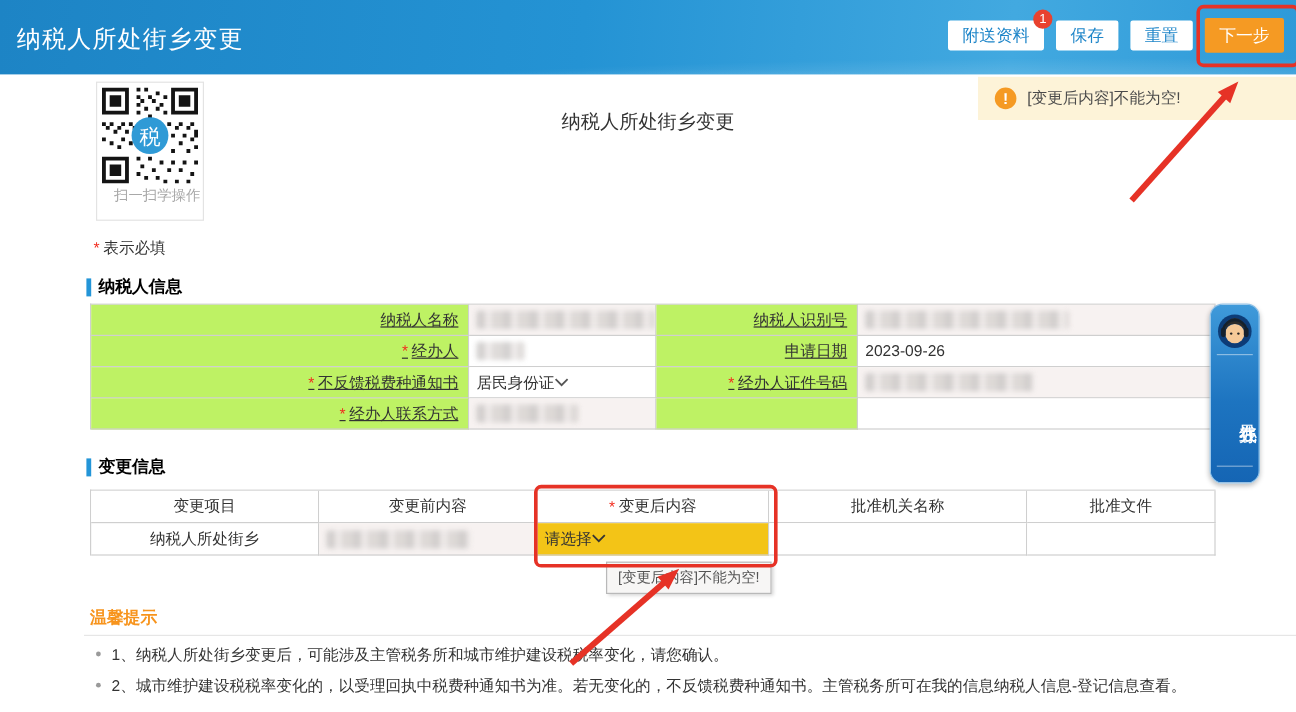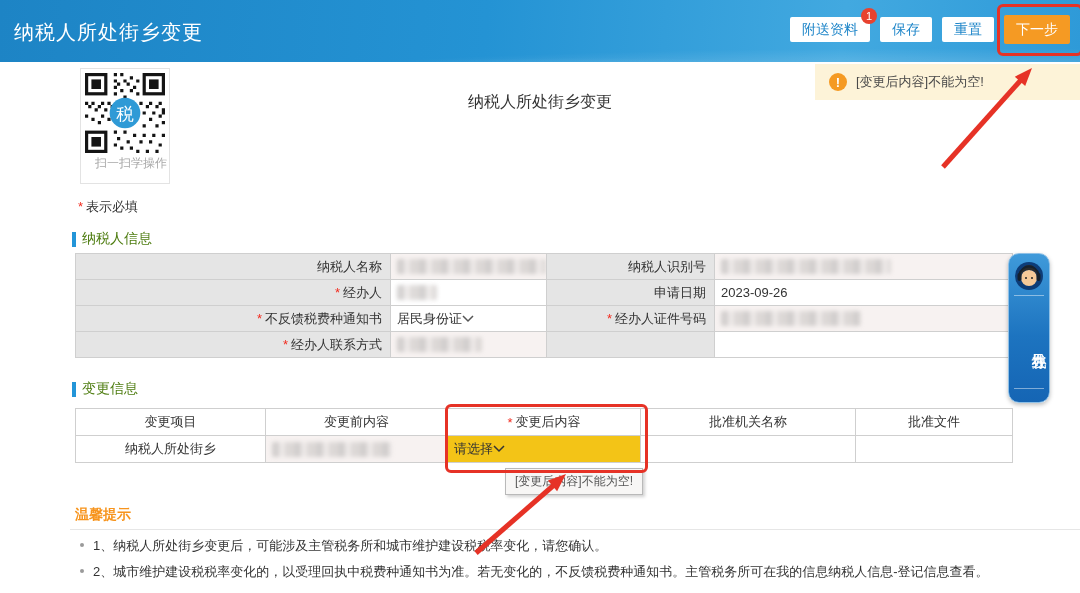--- a/index.html
+++ b/index.html
@@ -33,29 +33,29 @@
   .qr-box svg{display:block;margin:4px auto 0;}
   .qr-caption{font-size:12px;color:#a8a8a8;margin-top:2px;margin-left:12px;}
 
   
   .page-title{position:absolute;left:0;top:92px;width:1080px;text-align:center;font-size:16px;color:#333;}
   .req-note{position:absolute;left:78px;top:198px;font-size:13px;color:#333;}
   .star{color:#f22b1e;margin-right:3px;}
 
   .section-head{position:absolute;display:flex;align-items:center;}
   .section-bar{width:4px;height:15px;background:#2395d8;margin-right:6px;}
-  .section-title{font-size:14px;font-weight:normal;color:#4d7c0f;}
+  .section-title{font-size:14px;font-weight:bold;color:#000000;}
 
   
   .tbl{position:absolute;display:grid;border-top:1px solid #cfcfcf;border-left:1px solid #cfcfcf;background:#fff;}
   .tbl .c{border-right:1px solid #cfcfcf;border-bottom:1px solid #cfcfcf;box-sizing:border-box;
     display:flex;align-items:center;font-size:13px;color:#333;overflow:hidden;}
   .tbl1{left:75px;top:253px;width:937px;grid-template-columns:315px 156px 168px 298px;grid-auto-rows:26px;}
   .tbl2{left:75px;top:408px;width:937px;grid-template-columns:190px 182px 193px 215px 157px;grid-auto-rows:27px;}
-  .lbl{background:#e5e5e5;justify-content:flex-end;padding-right:8px;text-align:left;}
+  .lbl{background:#bef264;justify-content:flex-end;padding-right:8px;text-align:left;text-decoration:underline;}
   .val{background:#fff;padding-left:6px;}
   .val.shaded{background:#f7f2f1;}
   .cellcenter{justify-content:center;padding:0;text-align:right;}
   .sel{padding:0 9px 0 6px;cursor:pointer;background:#fff;}
   .sel.gold{background:#f3c417;}
   .hdr{background:#fff;justify-content:center;}
 
   .mosaic{display:inline-block;height:15px;border-radius:2px;
     background:repeating-linear-gradient(90deg,#c9c6c5 0 7px,#eae6e5 7px 13px,#d6d2d0 13px 22px);
     filter:blur(2px);opacity:.8;}

